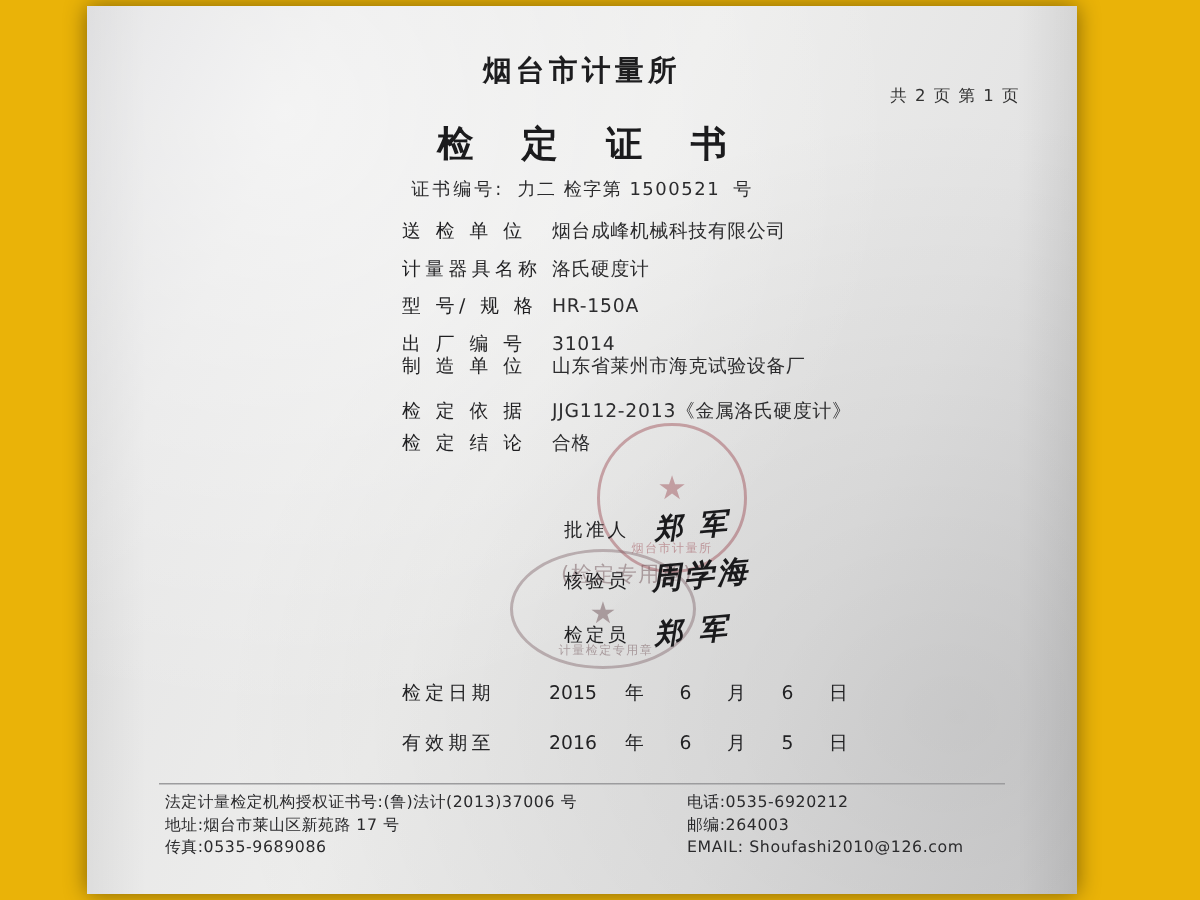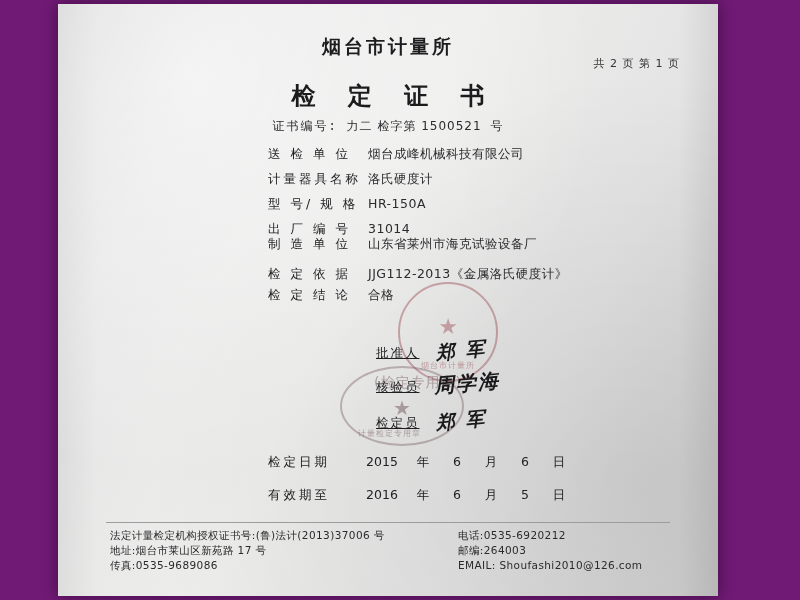--- a/index.html
+++ b/index.html
@@ -8,21 +8,21 @@
     width: 800px;
     height: 600px;
     overflow: hidden;
     background: #6f6f6f;
     font-family: "DejaVu Sans", sans-serif;
   }
   #page {
     position: relative;
     width: 800px;
     height: 600px;
-    background: #701a75;
+    background: #eab308;
   }
   
   .sheet {
     position: absolute;
     left: 58px;
     top: 4px;
     width: 660px;
     height: 592px;
     background: linear-gradient(115deg, #d8d8da 0%, #e6e6e6 18%, #ededec 45%, #e4e4e4 72%, #d2d2d3 100%);
     box-shadow: 0 0 14px rgba(0,0,0,0.45);
@@ -79,21 +79,21 @@
   }
   .cert-no-row {
     position: absolute;
     left: 0; right: 0;
     top: 114px;
     text-align: center;
     font-size: 12px;
     letter-spacing: 1px;
     color: #2b2b2d;
   }
-  .cert-no-row .label { letter-spacing: 2px; font-family: Liberation Mono, monospace; }
+  .cert-no-row .label { letter-spacing: 2px; }
   .cert-no-row .value { margin: 0 4px; letter-spacing: 1px; }
 
   
   .field {
     position: absolute;
     left: 210px;
     width: 420px;
     font-size: 12.5px;
     color: #242426;
     white-space: nowrap;
@@ -118,21 +118,20 @@
   .f6 { top: 262px; }
   .f7 { top: 283px; }
 
   
   .sig {
     position: absolute;
     left: 318px;
     font-size: 12.5px;
     letter-spacing: 2px;
     color: #1f1f21;
-    text-decoration: underline;
   }
   .s1 { top: 341px; }
   .s2 { top: 375px; }
   .s3 { top: 411px; }
   .sig-hand {
     position: absolute;
     font-family: "DejaVu Serif", serif;
     font-style: italic;
     font-weight: bold;
     color: #1a1a1c;
@@ -235,22 +234,23 @@
     letter-spacing: 1px;
   }
   .stamp-oval .ostar {
     position: absolute;
     left: 50%; top: 52%;
     transform: translate(-50%,-50%);
     font-size: 20px;
   }
   .stamp-oval .obot {
     position: absolute;
-    left: 16px; right: 0;
+    left: 4px; right: 0;
     bottom: 5px;
+    text-align: center;
     font-size: 8px;
     letter-spacing: 1px;
   }
 </style>
 </head>
 <body>
 
 <div id="page">
   <div class="sheet">
     <div class="content">

